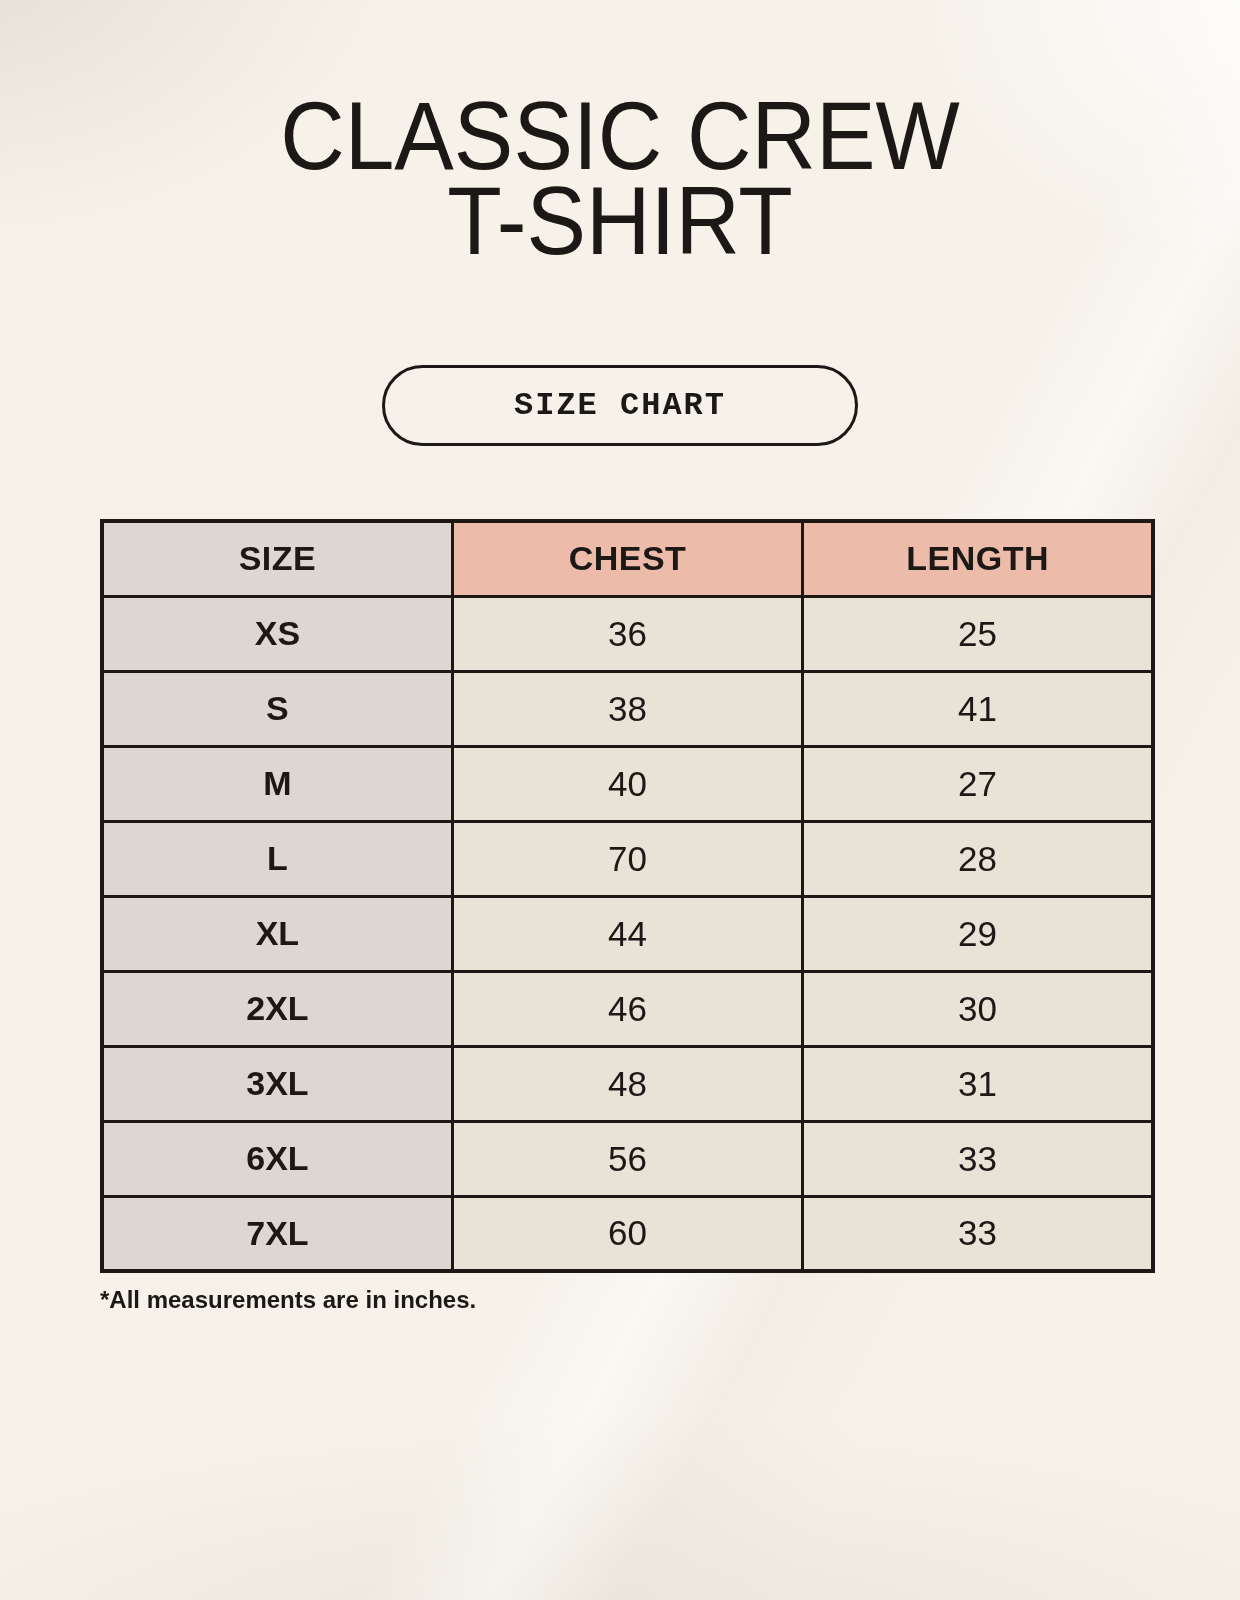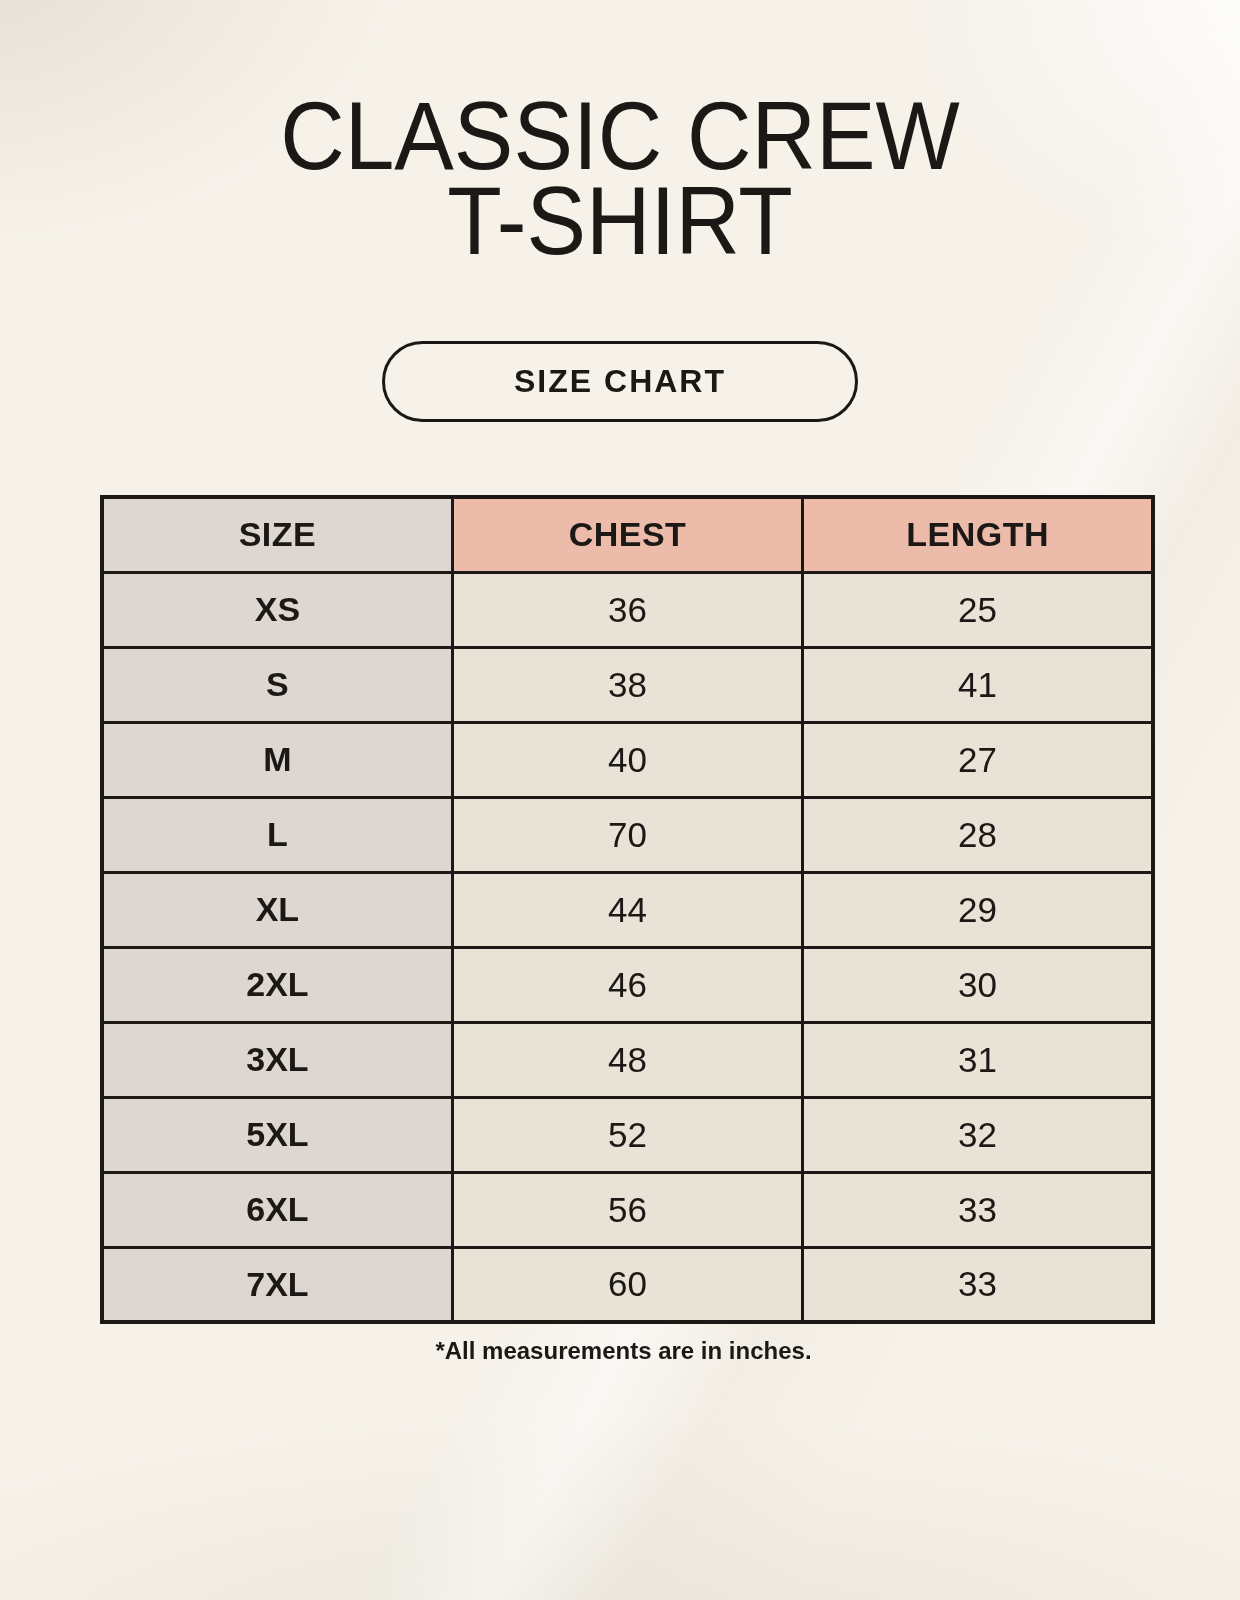--- a/index.html
+++ b/index.html
@@ -38,25 +38,25 @@
   }
   .title .line{
     display:block;
     transform:scaleX(0.93);
     transform-origin:50% 50%;
     white-space:nowrap;
   }
   .pill{
     display:flex;align-items:center;justify-content:center;
     width:476px;height:81px;
-    margin:78px auto 0 auto;
+    margin:102px auto 0 auto;
     border:3px solid var(--ink);
     border-radius:45px;
     background:transparent;
-    font-family:Liberation Sans, sans-serif;
+    font-family:Liberation Mono, monospace;
     font-size:32px;font-weight:bold;letter-spacing:2px;
     color:var(--ink);
     cursor:pointer;
   }
   .table-zone{
     width:1055px;
     margin:73px 0 0 100px;
   }
   table.size-chart{
     width:1055px;
@@ -82,21 +82,21 @@
     background:var(--cell-gray);
   }
   .size-chart td.value-cell{
     font-size:35px;font-weight:normal;
     background:var(--cell-cream);
   }
   .footnote{
     width:1055px;
     margin-top:13px;
     padding-right:8px;
-    text-align:center;
+    text-align:left;
     font-size:24px;
     font-weight:bold;
     color:var(--ink);
   }
 </style>
 </head>
 <body>
 
 <div class="page">
 
@@ -146,25 +146,20 @@
           <td class="size-cell">2XL</td>
           <td class="value-cell">46</td>
           <td class="value-cell">30</td>
         </tr>
         <tr>
           <td class="size-cell">3XL</td>
           <td class="value-cell">48</td>
           <td class="value-cell">31</td>
         </tr>
         <tr>
-          <td class="size-cell">5XL</td>
-          <td class="value-cell">52</td>
-          <td class="value-cell">32</td>
-        </tr>
-        <tr>
           <td class="size-cell">6XL</td>
           <td class="value-cell">56</td>
           <td class="value-cell">33</td>
         </tr>
         <tr>
           <td class="size-cell">7XL</td>
           <td class="value-cell">60</td>
           <td class="value-cell">33</td>
         </tr>
       </tbody>

